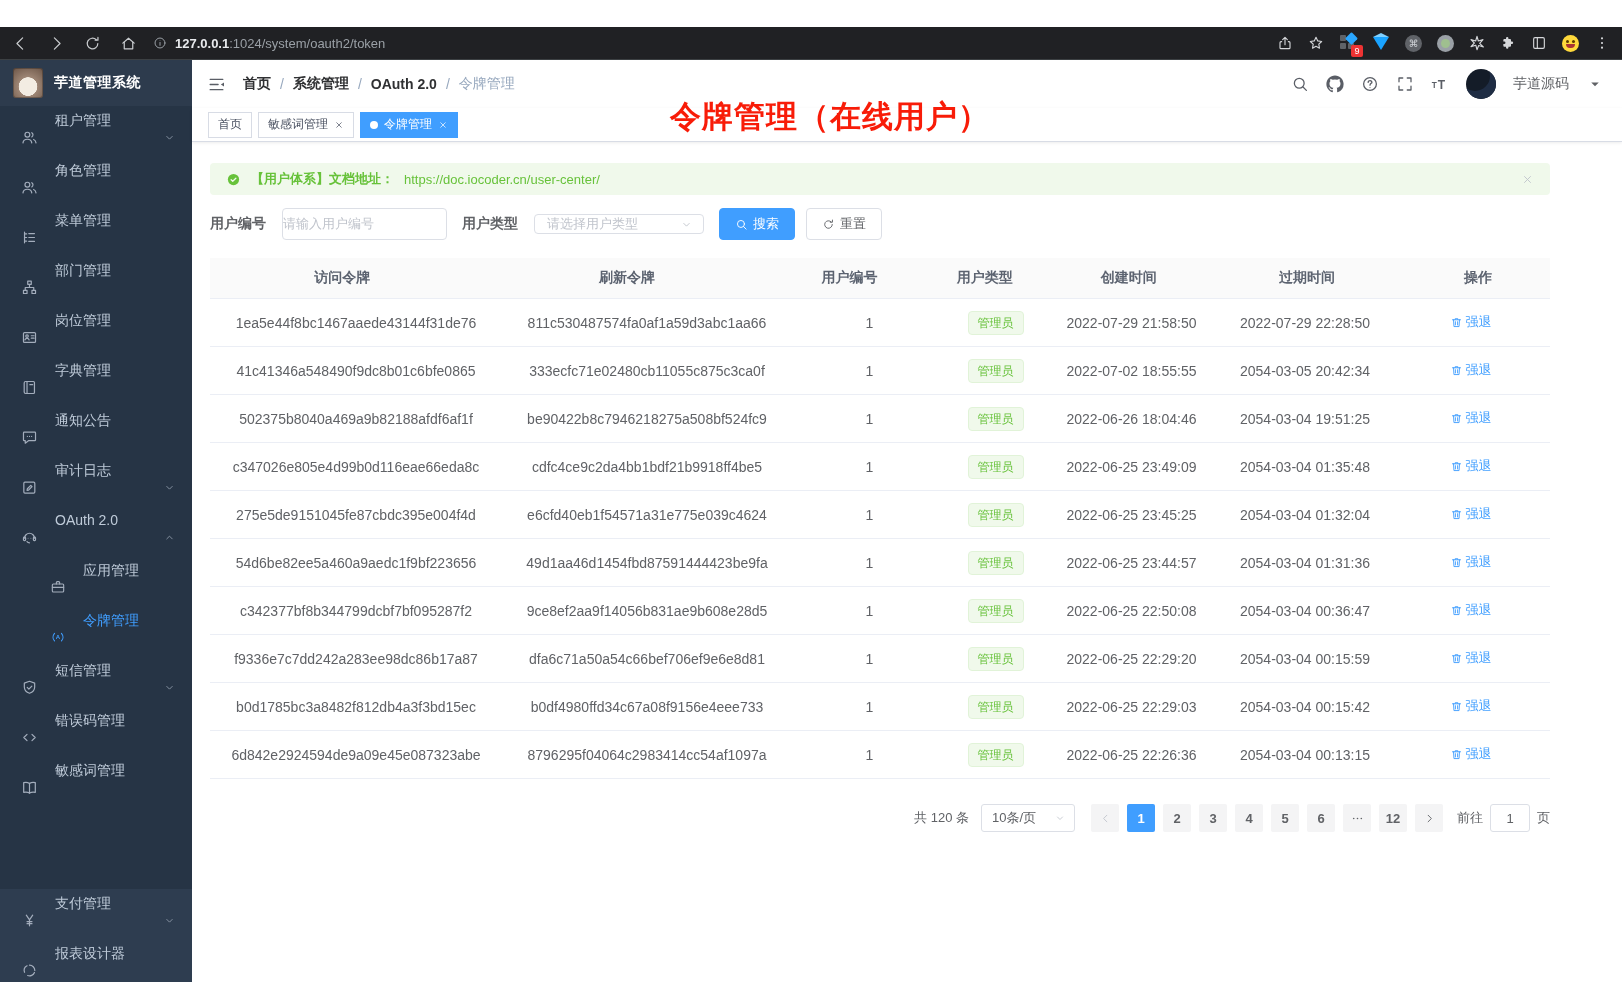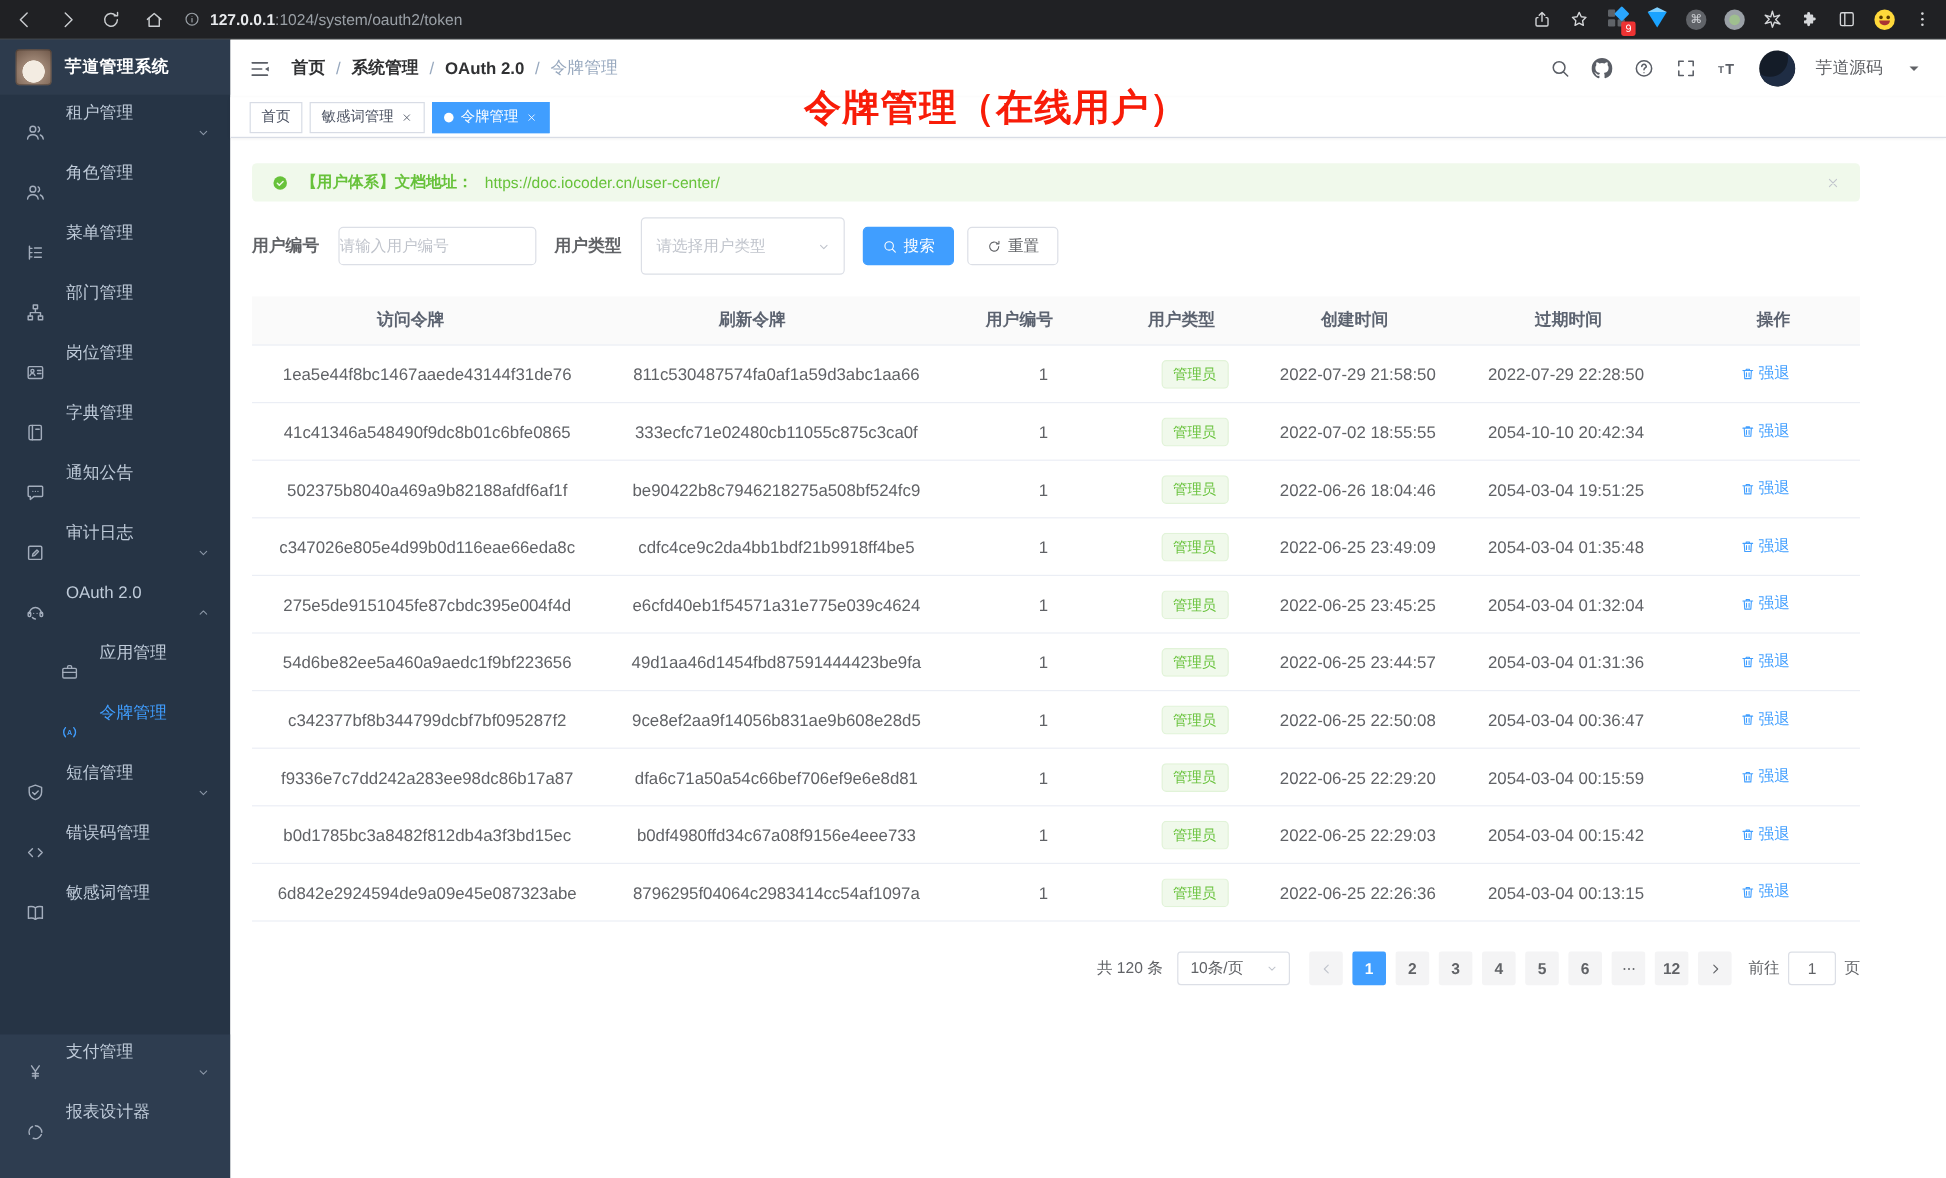--- a/index.html
+++ b/index.html
@@ -1,21 +1,21 @@
 <!DOCTYPE html>
 <html><head>
 <meta charset="utf-8">
 <style>
   * { box-sizing: border-box; margin: 0; padding: 0; }
   body { width:1622px; height:982px; font-family:"Liberation Sans",sans-serif; background:#fff; overflow:hidden; }
   .icon svg { width:1em; height:1em; display:block; }
   .icon { display:inline-flex; align-items:center; justify-content:center; }
 
   
-  .chrome-bar { height:33px; background:#202124; display:flex; align-items:center; padding:0 12px; color:#c9cccf; border-bottom:1px solid #3c4043; }
+  .chrome-bar { height:33px; background:#202124; display:flex; align-items:center; padding:0 12px; color:#c9cccf; border-bottom:1px solid #3c4043;margin-top:27px; }
   .chrome-nav { display:flex; align-items:center; gap:19px; font-size:16px; margin-right:16px; }
   .chrome-nav .icon { font-size:17px; color:#c9cccf; }
   .url-zone { flex:1; display:flex; align-items:center; gap:8px; font-size:13px; }
   .url-zone .icon { font-size:14px; color:#9aa0a6; }
   .url-host { color:#e8eaed; font-weight:bold; }
   .url-rest { color:#9aa0a6; }
   .chrome-right { display:flex; align-items:center; gap:15px; }
   .chrome-right .icon { font-size:16px; color:#d5d7da; }
   .ext { position:relative; width:18px; height:18px; display:flex; align-items:center; justify-content:center; }
   .ext-grid { position:relative; width:16px; height:16px; }
@@ -77,21 +77,21 @@
   .alert .check { font-size:15px; }
   .alert-text { font-weight:bold; }
   .alert-link { color:#67c23a; cursor:pointer; }
   .alert-close { margin-left:auto; color:#c0c4cc; font-size:13px; cursor:pointer; }
 
   .filter-row { display:flex; align-items:center; margin-top:13px; font-size:14px; }
   .fgroup { display:flex; align-items:center; margin-right:15px; }
   .f-label { font-weight:bold; color:#606266; margin-right:16px; white-space:nowrap; }
   .f-input { width:165px; height:32px; border:1px solid #dcdfe6; border-radius:4px; padding:0 0; font-size:13px; color:#606266; font-family:Liberation Serif, serif; outline:none; }
   .f-input::placeholder { color:#c0c4cc; }
-  .f-select { width:170px; height:48px; border:1px solid #dcdfe6; border-radius:4px; padding:0 10px 0 12px; font-size:13px; display:flex; align-items:center; justify-content:space-between; cursor:pointer; background:#fff; }
+  .f-select { width:170px; height:20px; border:1px solid #dcdfe6; border-radius:4px; padding:0 10px 0 12px; font-size:13px; display:flex; align-items:center; justify-content:space-between; cursor:pointer; background:#fff; }
   .f-select .ph { color:#c0c4cc; }
   .f-select .icon { color:#c0c4cc; font-size:13px; }
   .btn { height:32px; border-radius:4px; font-size:13px; display:inline-flex; align-items:center; gap:5px; padding:0 15px; cursor:pointer; font-family:inherit; }
   .btn .icon { font-size:13px; }
   .btn-primary { background:#409eff; border:1px solid #409eff; color:#fff; margin-right:11px; }
   .btn-plain { background:#fff; border:1px solid #dcdfe6; color:#606266; }
 
   .table { margin-top:18px; width:1340px; font-size:14px; color:#606266; }
   .thead { display:flex; background:#fafafa; height:41px; align-items:center; border-bottom:1px solid #ebeef5;gap:21px; }
   .th { font-weight:bold; color:#5c6370; text-align:center; }
@@ -562,21 +562,21 @@
                   </span>
                   <span>强退</span>
                 </span></div>
             </div>
             <div class="tr">
               <div class="td col0">41c41346a548490f9dc8b01c6bfe0865</div>
               <div class="td col1">333ecfc71e02480cb11055c875c3ca0f</div>
               <div class="td col2">1</div>
               <div class="td col3"><span class="badge">管理员</span></div>
               <div class="td col4">2022-07-02 18:55:55</div>
-              <div class="td col5">2054-10-10 20:42:34</div>
+              <div class="td col5">2054-03-05 20:42:34</div>
               <div class="td col6"><span class="action-link">
                   <span class="icon">
                     <svg viewBox="0 0 24 24" fill="none" stroke="currentColor" stroke-width="1.7" stroke-linecap="round" stroke-linejoin="round">
                       <path d="M4.5 7h15M9.5 7V5h5v2M6.5 7l.8 12.5h9.4L17.5 7M10 10.5v6M14 10.5v6"></path>
                     </svg>
                   </span>
                   <span>强退</span>
                 </span></div>
             </div>
             <div class="tr">

